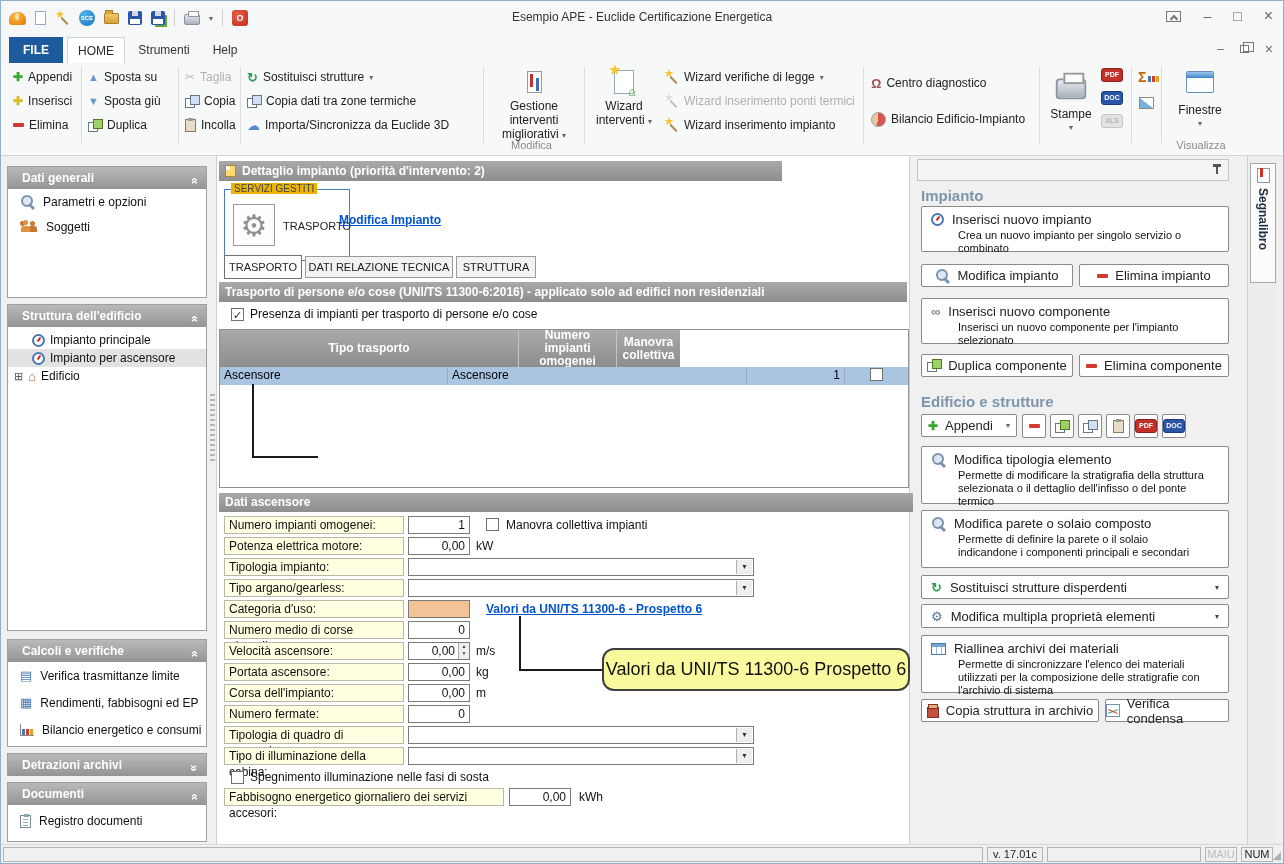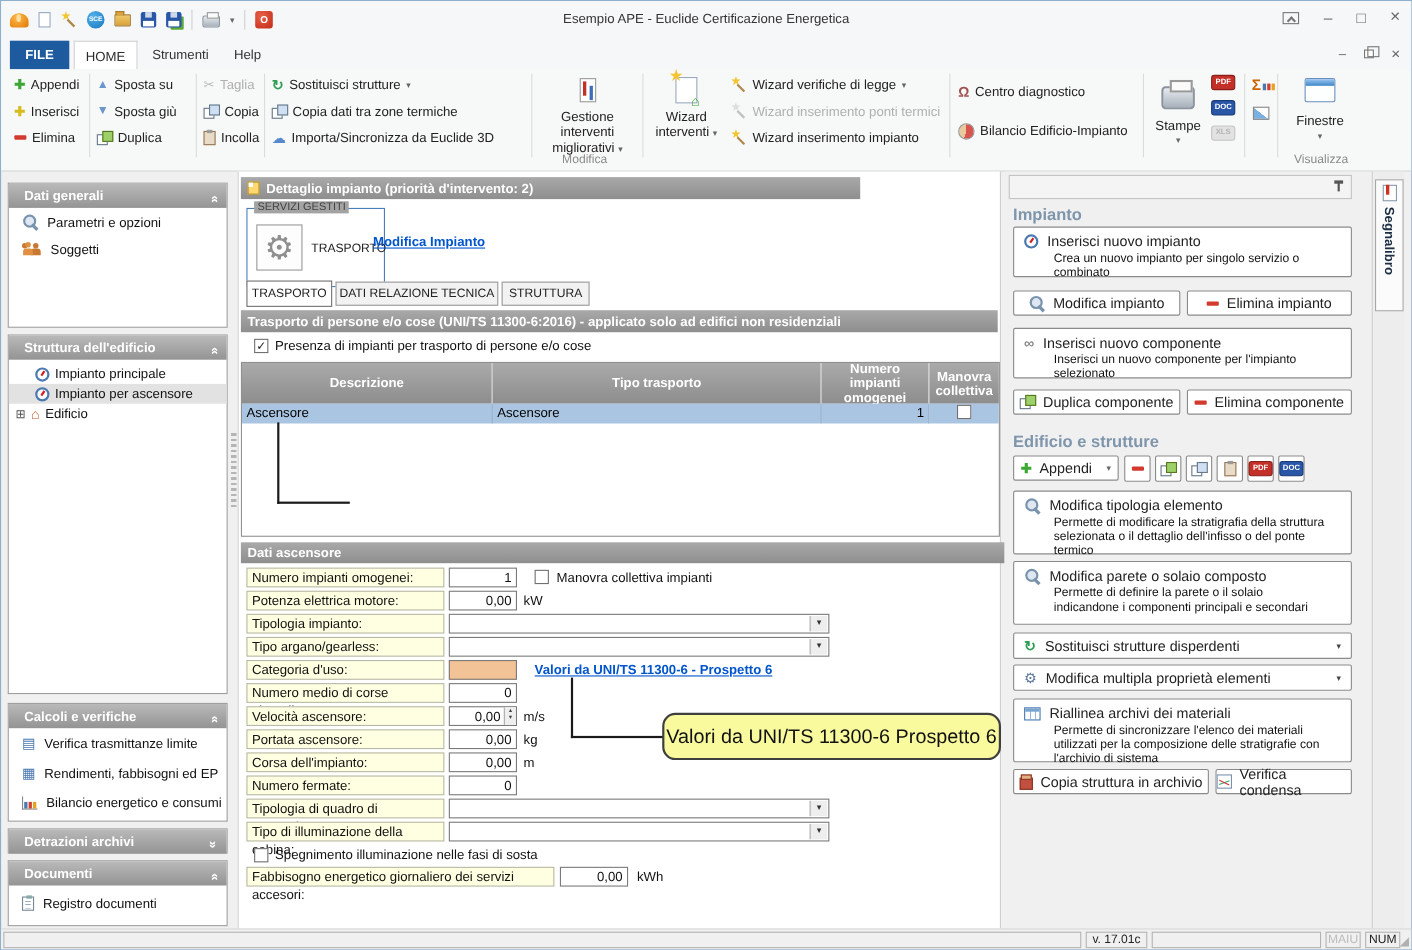--- a/index.html
+++ b/index.html
@@ -127,21 +127,21 @@
   .titem.sel { background:#e2e2e2; }
   .splitter { position:absolute; left:209px; top:390px; width:5px; height:72px;
               background:repeating-linear-gradient(#f0f0f0 0 3px, #b5b5b5 3px 5px); }
 
   
   .main { position:absolute; left:215px; top:155px; width:694px; height:690px; background:#fff;
           border-left:1px solid #cfcfcf; border-right:1px solid #cfcfcf; }
   .bar-gray { position:absolute; background:linear-gradient(#a9a9a9,#8e8e8e); color:#fff; font-weight:bold;
               font-size:12px; height:20px; line-height:20px; padding:0 6px; display:flex; align-items:center; gap:6px; }
   .fieldset { position:absolute; left:7px; top:33px; width:126px; height:72px; border:1px solid #4a7ebb; }
-  .fieldset .legend { position:absolute; top:-7px; left:6px; background:#a3a3a3; padding:0 3px; font-size:10px; color:#444; }
+  .fieldset .legend { position:absolute; top:-7px; left:6px; background:#eab308; padding:0 3px; font-size:10px; color:#444; }
   .gearbox { position:absolute; left:8px; top:14px; width:42px; height:42px; border:1px solid #9a9a9a; background:#fdfdfd;
              display:flex; align-items:center; justify-content:center; font-size:30px; color:#8f8f8f; }
   .svc-label { position:absolute; left:58px; top:30px; font-size:11px; color:#222; }
   .link { color:#0055cc; font-weight:bold; text-decoration:underline; font-size:12px; }
   .ctab { position:absolute; top:100px; height:22px; border:1px solid #9a9a9a; background:#f2f2f2; font-size:11px;
           color:#222; text-align:center; line-height:20px; }
   .ctab.active { background:#fff; border-color:#707070; height:24px; top:99px; z-index:2; line-height:23px; }
   .cbx { display:inline-block; width:13px; height:13px; border:1px solid #707070; background:#fff; text-align:center;
          line-height:12px; font-size:11px; color:#222; vertical-align:-2px; }
   .chkrow { position:absolute; font-size:12px; color:#111; display:flex; gap:6px; align-items:center; }
@@ -462,21 +462,20 @@
       <span>Trasporto di persone e/o cose (UNI/TS 11300-6:2016) - applicato solo ad edifici non residenziali</span>
     </div>
 
     <div class="chkrow" style="left:14px;top:151px">
       <span class="cbx">✓</span>
       <span>Presenza di impianti per trasporto di persone e/o cose</span>
     </div>
 
     <div class="tbl">
       <div class="thead">
-        <div class="th" style="width:228px">Descrizione</div>
         <div class="th" style="width:299px">Tipo trasporto</div>
         <div class="th" style="width:98px;padding:0 4px">Numero impianti omogenei</div>
         <div class="th" style="width:63px;border-right:none;padding:0 2px">Manovra collettiva</div>
       </div>
       <div class="trow">
         <div class="td" style="width:228px">Ascensore</div>
         <div class="td" style="width:299px">Ascensore</div>
         <div class="td" style="width:98px;text-align:right">1</div>
         <div class="td" style="width:63px;border-right:none;text-align:center"><span class="cbx"></span></div>
       </div>

